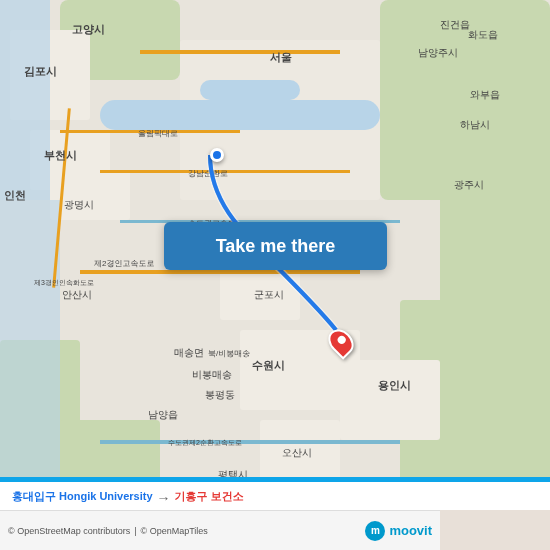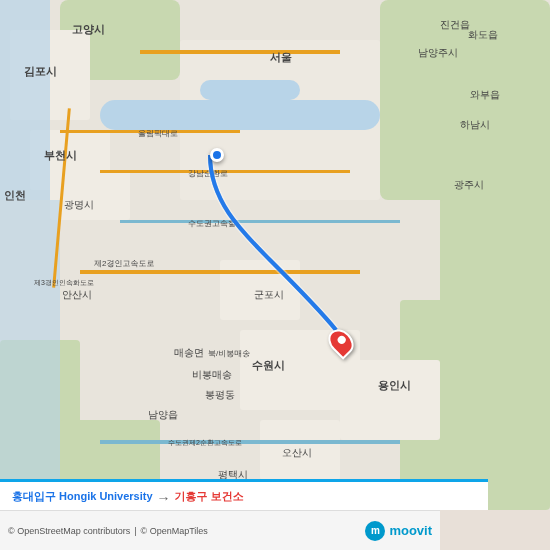--- a/index.html
+++ b/index.html
@@ -159,28 +159,28 @@
       font-size: 13px;
       font-weight: bold;
       color: #0099cc;
     }
 
     
     #route-info-bar {
       position: absolute;
       bottom: 40px;
       left: 0;
-      width: 488px;
+      width: 550px;
       background: white;
       padding: 6px 12px;
       display: flex;
       align-items: center;
       font-size: 11px;
       color: #333;
-      border-top: 3px solid #0ea5e9;
+      border-top: 5px solid #0ea5e9;
       z-index: 60;
       gap: 4px;
     }
 
     .route-from {
       font-weight: bold;
       color: #1a73e8;
     }
 
     .route-arrow {
@@ -296,20 +296,21 @@
   <span class="map-label" style="top:348px;left:208px;font-size:8px;">북/비봉매송</span>
 
   <div class="origin-marker"></div>
 
   <div class="dest-marker">
     <div class="dest-marker-pin">
       <div class="dest-marker-dot"></div>
     </div>
   </div>
 
+  <button id="take-me-there-btn">Take me there</button>
 
 </div>
 
 <div id="route-info-bar">
   <span class="route-from">홍대입구 Hongik University</span>
   <span class="route-arrow">→</span>
   <span class="route-to">기흥구 보건소</span>
 </div>
 
 <div id="bottom-bar">

